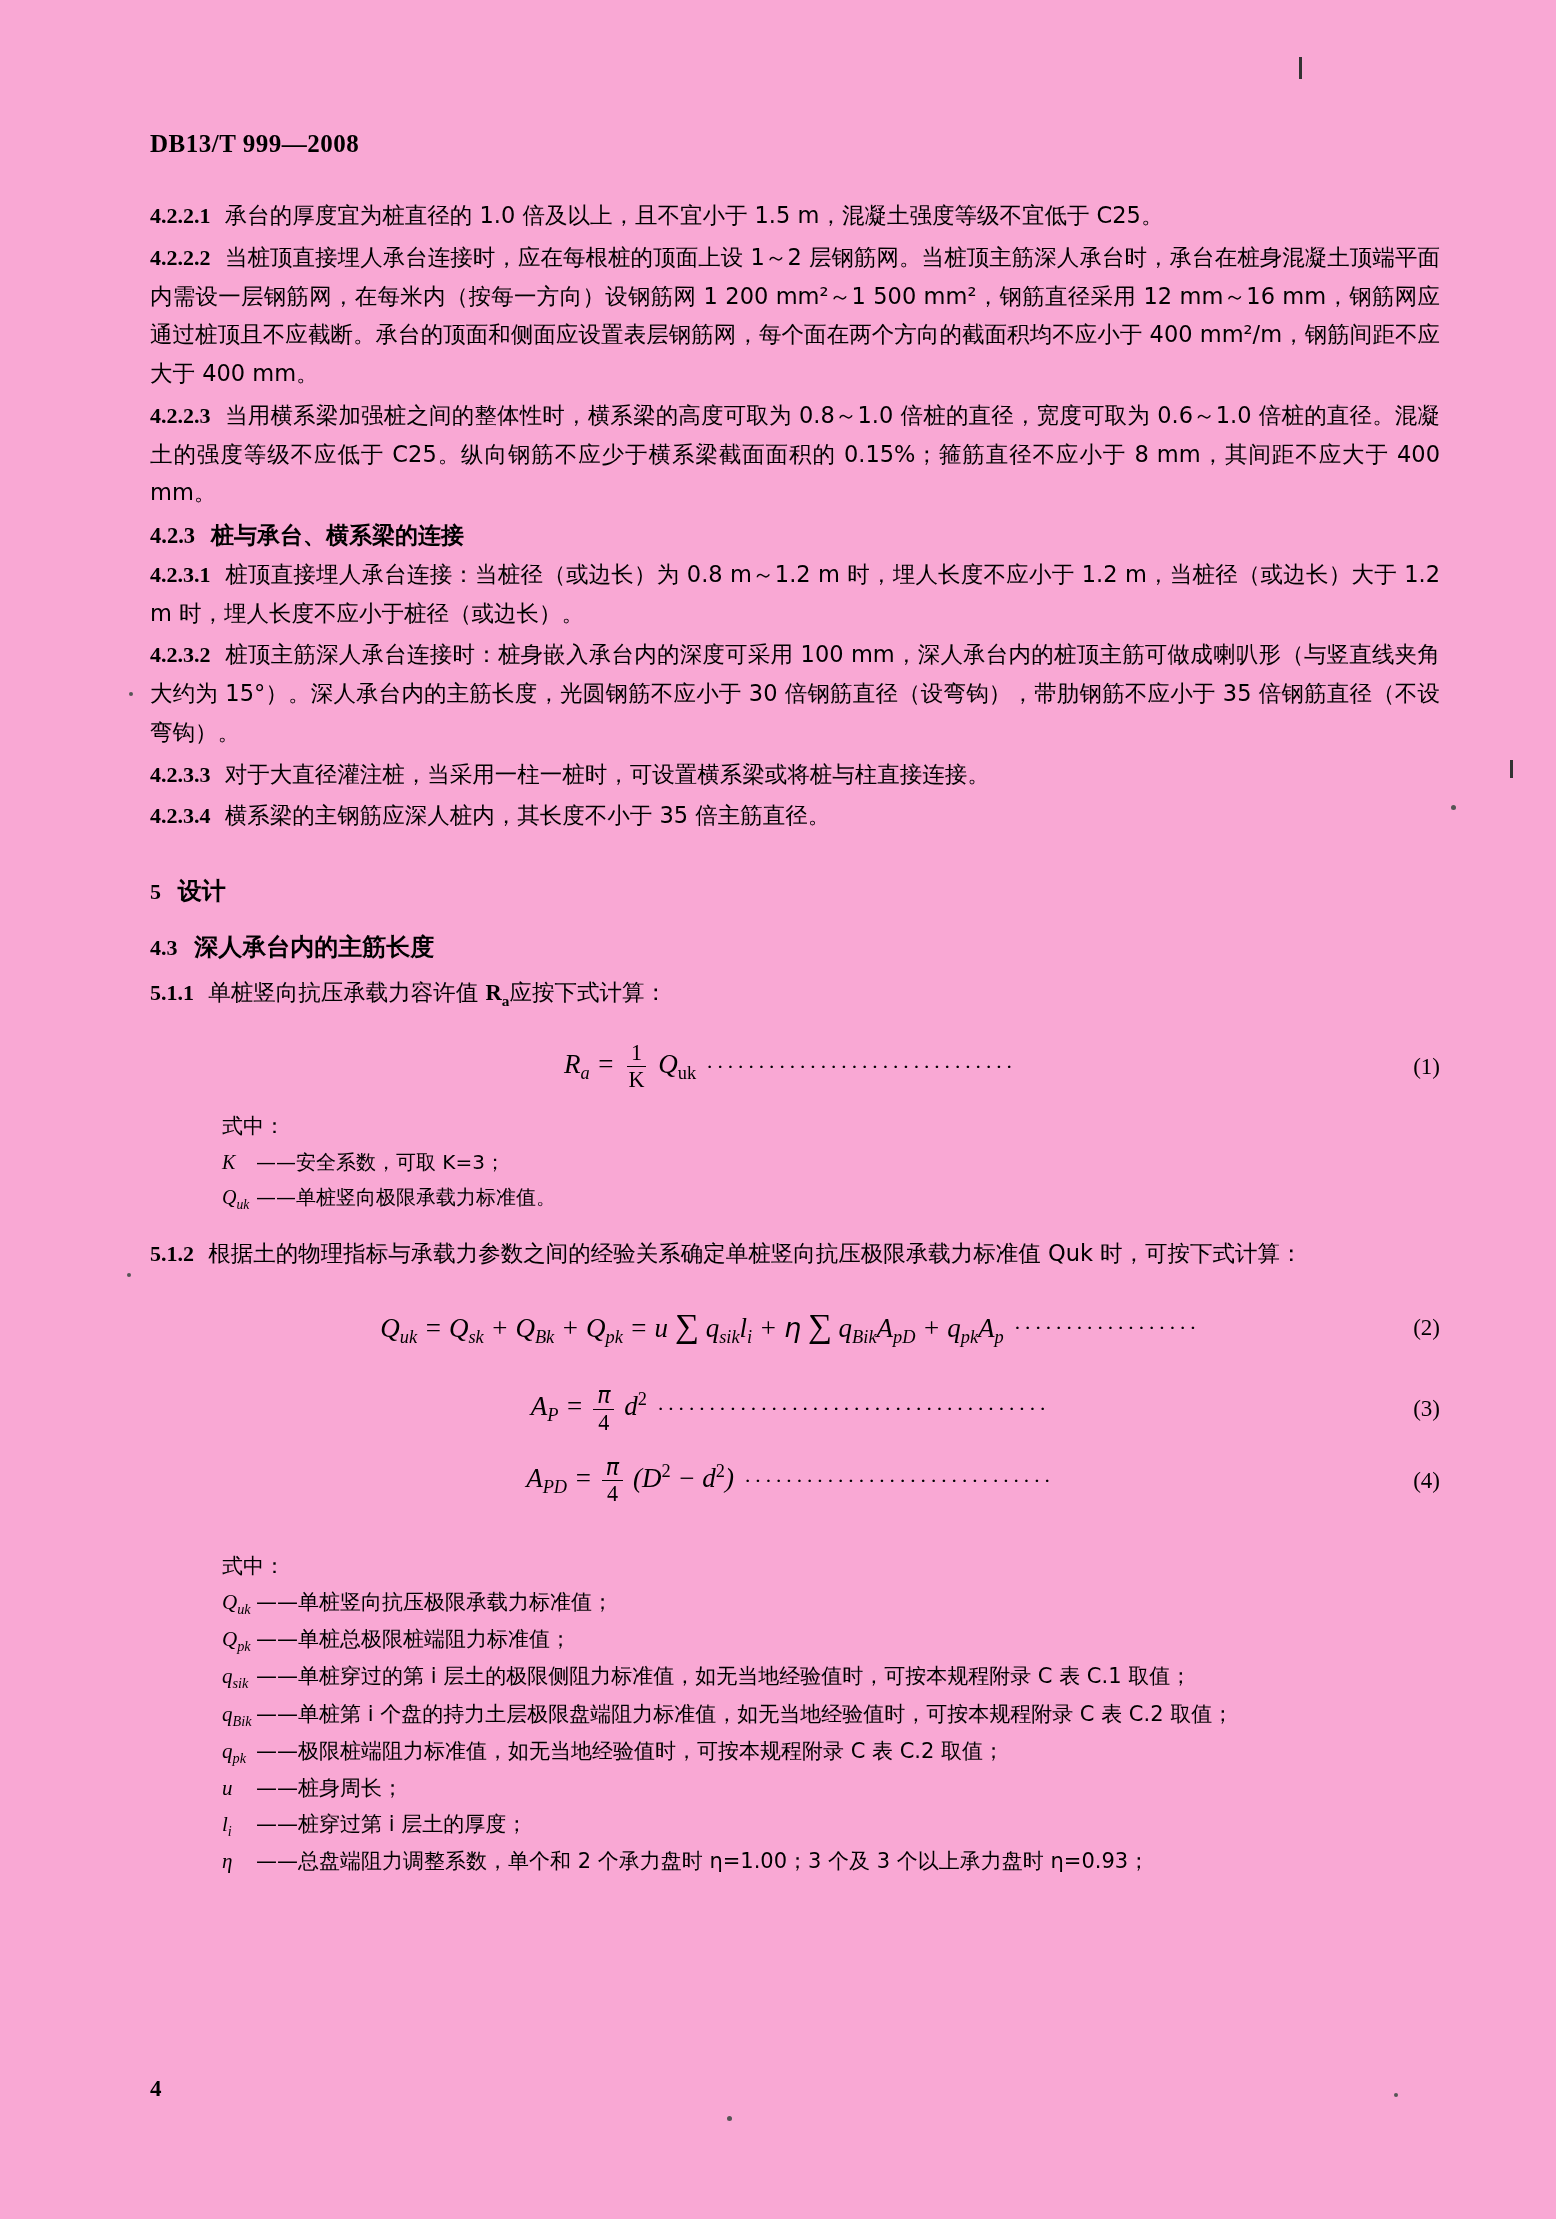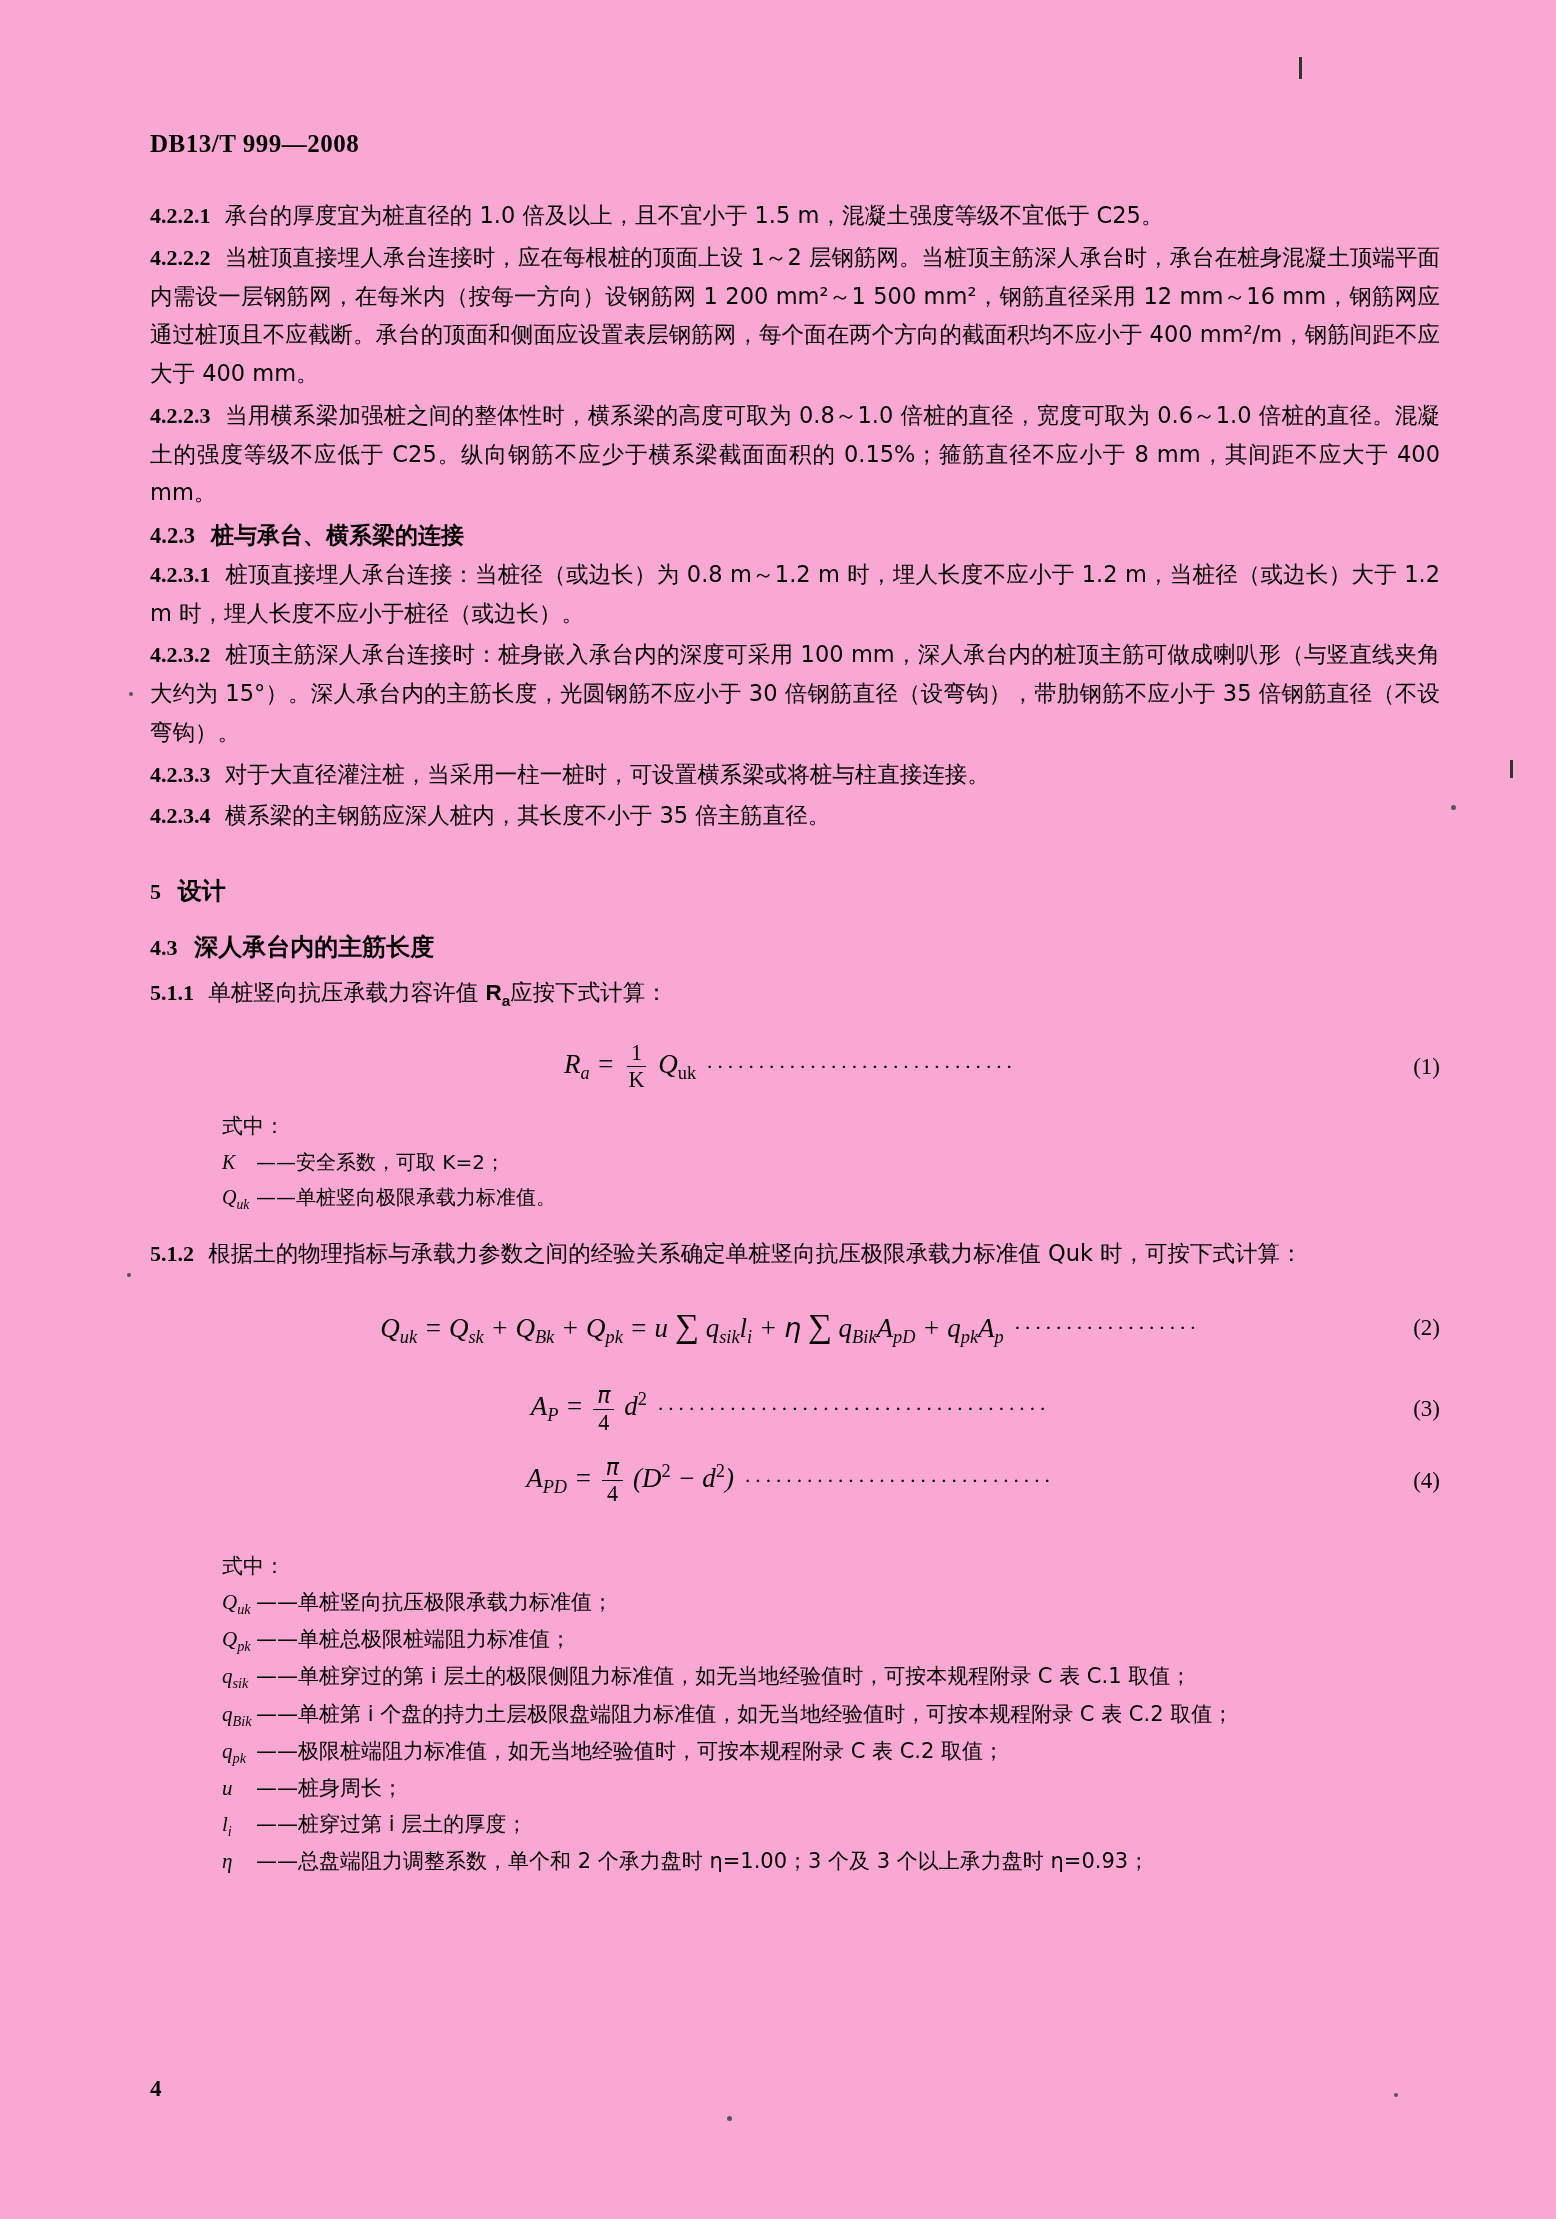--- a/index.html
+++ b/index.html
@@ -58,21 +58,21 @@
   }
   .big-h2 {
     font-family:"DejaVu Sans", sans-serif;
     font-weight:bold;
     font-size:24px;
     margin:24px 0 10px 0;
   }
   .sup { font-size:0.68em; vertical-align:super; }
   .sub { font-size:0.68em; vertical-align:sub; }
   .ital { font-family:"Liberation Serif", serif; font-style:italic; }
-  .rom { font-family:Liberation Sans, sans-serif; }
+  .rom { font-family:Liberation Serif, serif; }
 
   
   .frow {
     display:flex;
     align-items:center;
     justify-content:center;
     margin:26px 0 10px 0;
     position:relative;
   }
   .fml {
@@ -208,21 +208,21 @@
         </span>
         Q<span class="sub" style="font-style:normal;">uk</span>
       </span>
       <span class="dots">······························</span>
       <span class="eqno">(1)</span>
     </div>
 
     <div class="where">式中：</div>
     <div class="deflist">
       <div class="defrow">
-        <span class="sym">K</span><span>——安全系数，可取 K=2；</span>
+        <span class="sym">K</span><span>——安全系数，可取 K=3；</span>
       </div>
       <div class="defrow">
         <span class="sym"><span class="ital">Q</span><span class="sub">uk</span></span><span>——单桩竖向极限承载力标准值。</span>
       </div>
     </div>
 
     <p class="body" style="margin-top:18px;">
       <span class="num">5.1.2</span>&nbsp;&nbsp;<span>根据土的物理指标与承载力参数之间的经验关系确定单桩竖向抗压极限承载力标准值 Quk 时，可按下式计算：</span>
     </p>
 

